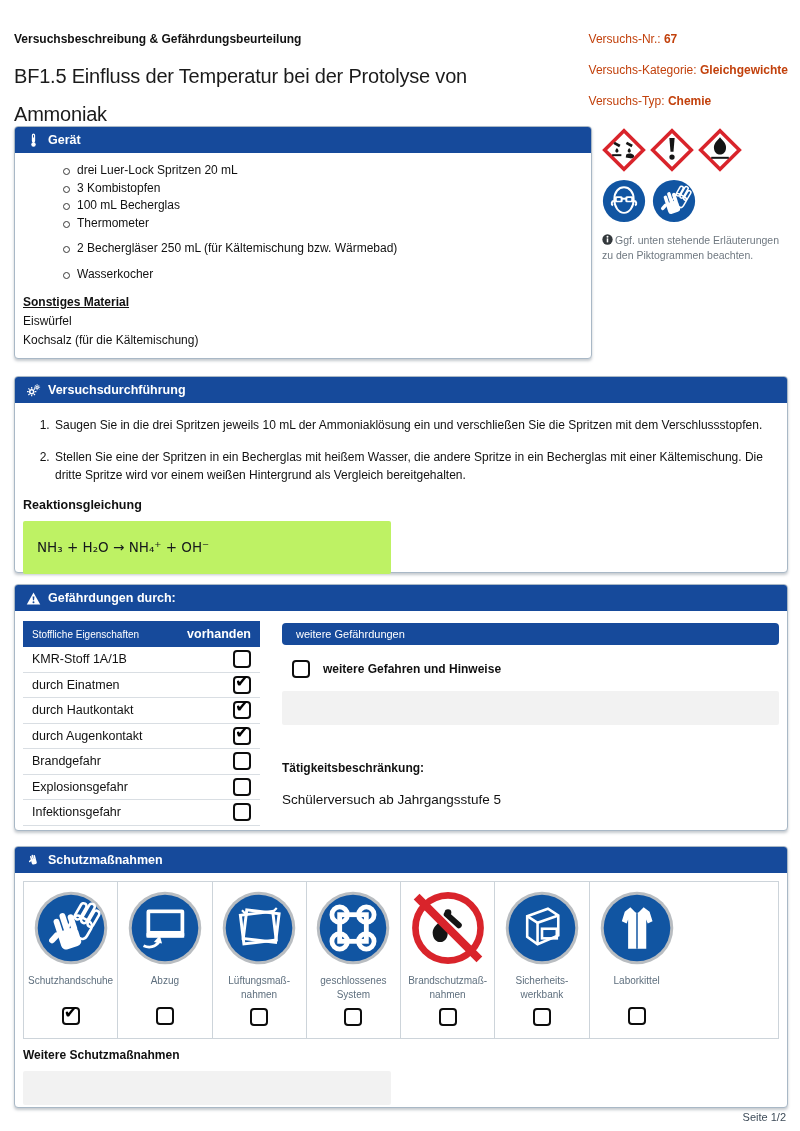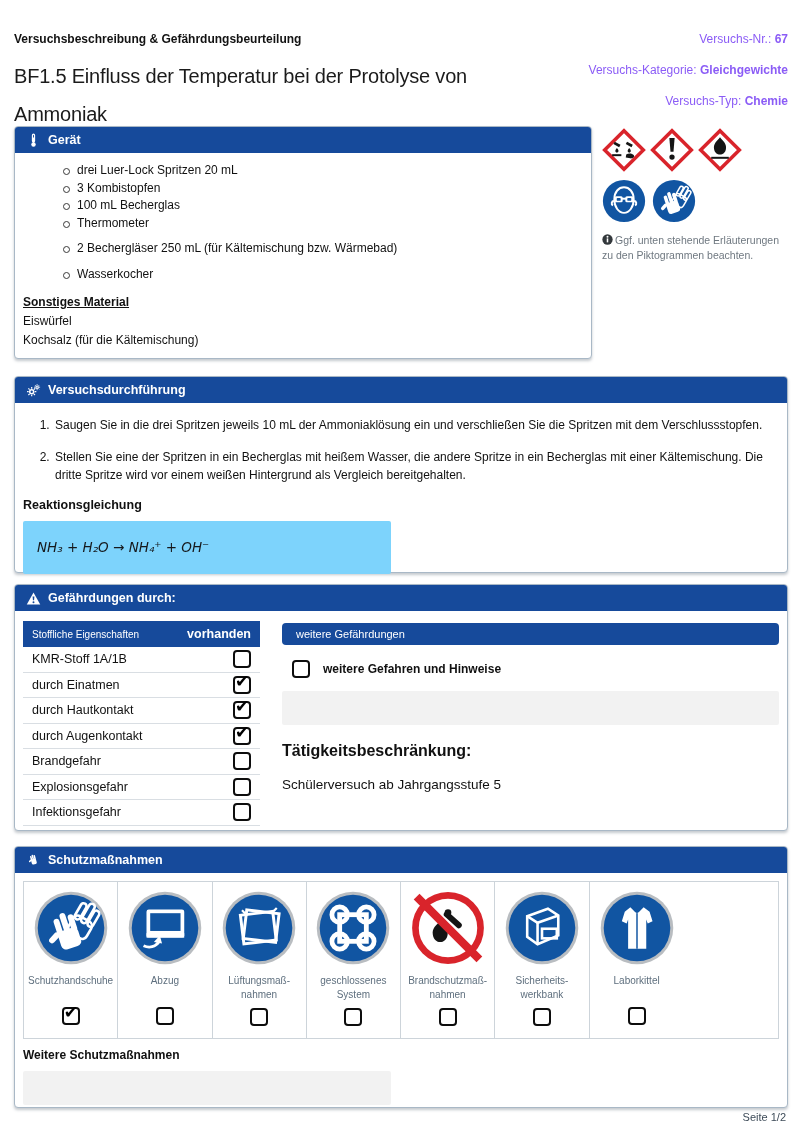--- a/index.html
+++ b/index.html
@@ -2,21 +2,21 @@
 <html><head>
 <meta charset="utf-8">
 <style>
   html,body{margin:0;padding:0;background:#fff;}
   .page{position:relative;width:800px;height:1131px;background:#fff;overflow:hidden;
         font-family:"Liberation Sans","DejaVu Sans",sans-serif;color:#111;}
 
   
   .doc-label{position:absolute;left:14px;top:32px;font-size:12px;font-weight:bold;color:#121212;}
   .title{position:absolute;left:14px;top:57px;width:470px;font-size:20px;line-height:38px;color:#1b1b1b;letter-spacing:-.2px;}
-  .meta{position:absolute;right:12px;top:32px;text-align:right;font-size:12px;color:#8b5cf6;margin-left:48px;}
+  .meta{position:absolute;right:12px;top:32px;text-align:left;font-size:12px;color:#c2410c;margin-left:48px;}
   .meta-row{height:31px;}
   .meta-row b{font-weight:bold;}
 
   
   .box{position:absolute;background:#fff;border:1px solid #a9b8c6;border-radius:4px;
        box-shadow:0 2px 3px rgba(44,62,80,.28);}
   .box-head{height:26px;background:#164a9b;color:#fff;display:flex;align-items:center;gap:7px;
             padding:0 11px;font-size:12.5px;font-weight:bold;border-radius:3px 3px 0 0;text-align:center;}
   .bar-ic{width:15px;height:15px;flex:0 0 auto;}
 
@@ -38,40 +38,40 @@
   .mand-row{display:flex;gap:6px;margin-top:7px;}
   .mand{width:44px;height:44px;}
   .picto-note{margin-top:10px;font-size:10.5px;line-height:1.45;color:#6f7880;width:184px;}
   .info-ic{width:11px;height:11px;vertical-align:-1px;margin-right:2px;}
 
   
   .durch{left:14px;top:376px;width:772px;height:195px;}
   .durch ol{margin:13px 0 0 24px;padding-left:14px;font-size:12px;}
   .durch li{margin-bottom:13px;line-height:1.55;padding-left:2px;}
   .rg-label{padding-left:8px;margin-top:4px;font-size:12.5px;font-weight:bold;}
-  .rg-field{margin:9px 0 0 8px;width:368px;height:53px;background:#7dd3fc;border-radius:2px;
+  .rg-field{margin:9px 0 0 8px;width:368px;height:53px;background:#bef264;border-radius:2px;
             display:flex;align-items:center;padding-left:14px;box-sizing:border-box;
-            font-size:13.5px;font-family:"DejaVu Sans","Liberation Sans",sans-serif;color:#16191c;font-style:italic;}
+            font-size:13.5px;font-family:"DejaVu Sans","Liberation Sans",sans-serif;color:#16191c;}
 
   
   .gef{left:14px;top:584px;width:772px;height:245px;}
   .hz-table{position:absolute;left:8px;top:36px;width:237px;}
   .hz-head{height:26px;background:#164a9b;color:#fff;display:flex;align-items:center;
            justify-content:space-between;padding:0 9px;}
   .hz-head .c1{font-size:10px;}
   .hz-head .c2{font-size:12.5px;font-weight:bold;}
   .hz-row{height:24.5px;display:flex;align-items:center;justify-content:space-between;
           padding:0 9px 0 9px;border-bottom:1px solid #d9dee3;font-size:12.5px;}
   .wg-panel{position:absolute;left:267px;top:38px;width:497px;}
   .wg-bar{height:22px;background:#164a9b;border-radius:4px;color:#fff;font-size:11px;
           line-height:22px;padding-left:14px;}
   .wg-cbrow{margin-top:15px;display:flex;align-items:center;gap:13px;padding-left:10px;
             font-size:12px;font-weight:bold;}
   .wg-field{margin-top:13px;height:34px;background:#f2f2f2;border-radius:2px;}
-  .tk-label{margin-top:17px;font-size:16px;font-weight:bold;}
+  .tk-label{margin-top:36px;font-size:12px;font-weight:bold;}
   .tk-value{margin-top:17px;font-size:13.5px;}
 
   
   .schutz{left:14px;top:846px;width:772px;height:260px;}
   .sm-grid{margin:8px;display:grid;grid-template-columns:repeat(8,1fr);
            border:1px solid #cdd4da;}
   .sm-cell{border-right:1px solid #cdd4da;padding:9px 3px 12px;display:flex;
            flex-direction:column;align-items:center;}
   .sm-cell:last-child{border-right:none;}
   .sm-ic{width:74px;height:74px;}

